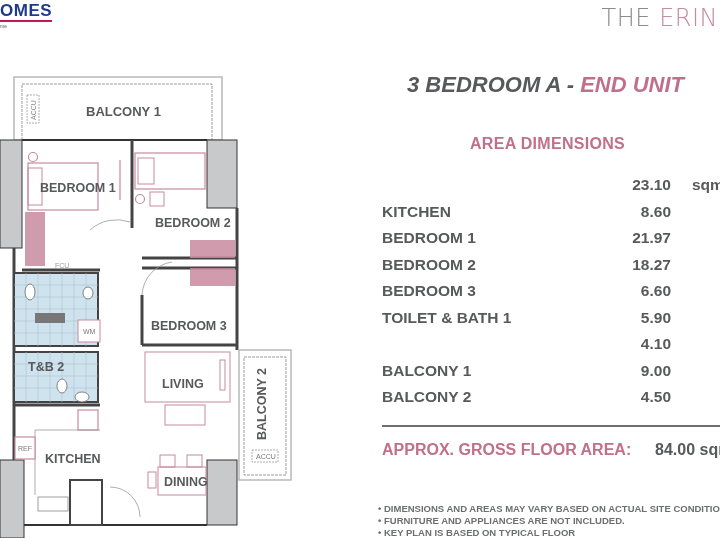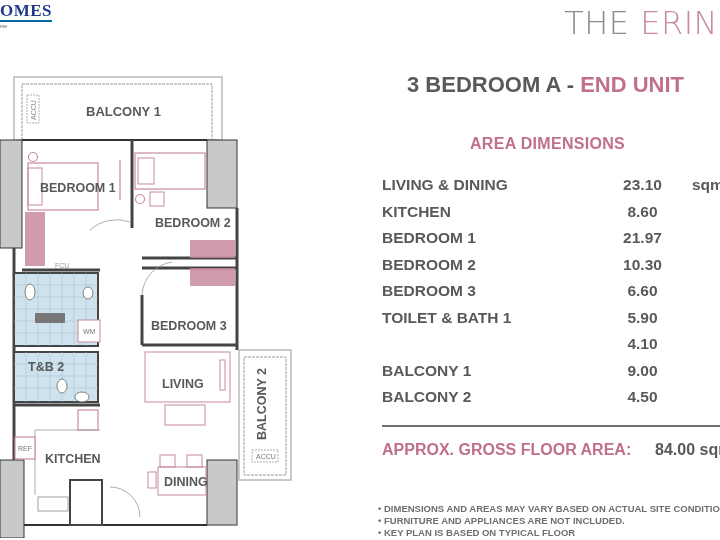--- a/index.html
+++ b/index.html
@@ -1,37 +1,37 @@
 <!DOCTYPE html>
 <html><head>
 <meta charset="utf-8">
 <style>
   * { box-sizing: border-box; margin: 0; padding: 0; }
   html, body { width: 720px; height: 540px; background: #ffffff; overflow: hidden; }
   body { position: relative; font-family: "Liberation Sans", sans-serif; color: #58595b; }
 
   .logo-left { position: absolute; left: 0; top: 2px; }
-  .logo-left .brand { font-family: Liberation Serif, serif; font-weight: bold; font-size: 17px; color: #1f3a8a; letter-spacing: 0.5px; border-bottom: 2px solid #0369a1; line-height: 18px; display: inline-block; }
+  .logo-left .brand { font-family: Liberation Sans, sans-serif; font-weight: bold; font-size: 17px; color: #1f3a8a; letter-spacing: 0.5px; border-bottom: 2px solid #be185d; line-height: 18px; display: inline-block; }
   .logo-left .tag { font-size: 5px; color: #555; display: block; margin-top: 1px; }
 
-  .logo-right { position: absolute; right: 2px; top: 4px; font-family: "DejaVu Sans", sans-serif; font-weight: 300; font-size: 32px; letter-spacing: 0.5px; }
+  .logo-right { position: absolute; right: 2px; top: 4px; font-family: "DejaVu Sans", sans-serif; font-weight: 300; font-size: 24px; letter-spacing: 0.5px; }
   .logo-right .the { color: #8a8b8d; }
   .logo-right .erin { color: #c88a9e; }
 
   .plan { position: absolute; left: 0; top: 62px; width: 300px; height: 476px; }
 
-  .title { position: absolute; left: 407px; top: 72px; font-size: 22px; font-weight: bold; color: #58595b; white-space: nowrap; }
+  .title { position: absolute; left: 407px; top: 72px; font-size: 22px; font-weight: bold; color: #58595b; white-space: nowrap; font-style: italic; }
   .title .accent { color: #c0708a; }
 
   .area-heading { position: absolute; left: 470px; top: 135px; font-size: 16px; font-weight: bold; color: #c0708a; letter-spacing: 0.3px; }
 
   .area-table { position: absolute; left: 382px; top: 174px; width: 340px; }
   .area-row { position: relative; height: 26.5px; font-size: 15.5px; font-weight: bold; color: #58595b; }
   .area-row .lbl { position: absolute; left: 0; top: 2px; }
-  .area-row .val { position: absolute; left: 220px; top: 2px; width: 81px; text-align: center; }
+  .area-row .val { position: absolute; left: 208px; top: 2px; width: 81px; text-align: right; }
   .area-row .unit { position: absolute; left: 310px; top: 2px; }
 
   .divider { position: absolute; left: 382px; top: 425px; width: 340px; height: 2px; background: #6d6e70; }
 
   .gfa { position: absolute; left: 382px; top: 441px; width: 340px; font-size: 16px; font-weight: bold; }
   .gfa .lbl { color: #c0708a; position: absolute; left: 0; top: 0; }
   .gfa .val { color: #58595b; position: absolute; left: 273px; top: 0; white-space: nowrap; }
 
   .notes { position: absolute; left: 378px; top: 503px; font-size: 9.5px; font-weight: bold; color: #6d6e70; line-height: 12px; white-space: nowrap; }
 
@@ -163,35 +163,34 @@
 </svg>
 
 <div class="title">
   <span>3 BEDROOM A - </span><span class="accent">END UNIT</span>
 </div>
 
 <div class="area-heading">AREA DIMENSIONS</div>
 
 <div class="area-table">
   <div class="area-row">
-      <span class="lbl">LIVING &amp; DINING</span>
       <span class="val">23.10</span>
       <span class="unit">sqm</span>
     </div>
   <div class="area-row">
       <span class="lbl">KITCHEN</span>
       <span class="val">8.60</span>
     </div>
   <div class="area-row">
       <span class="lbl">BEDROOM 1</span>
       <span class="val">21.97</span>
     </div>
   <div class="area-row">
       <span class="lbl">BEDROOM 2</span>
-      <span class="val">10.30</span>
+      <span class="val">18.27</span>
     </div>
   <div class="area-row">
       <span class="lbl">BEDROOM 3</span>
       <span class="val">6.60</span>
     </div>
   <div class="area-row">
       <span class="lbl">TOILET &amp; BATH 1</span>
       <span class="val">5.90</span>
     </div>
   <div class="area-row">

